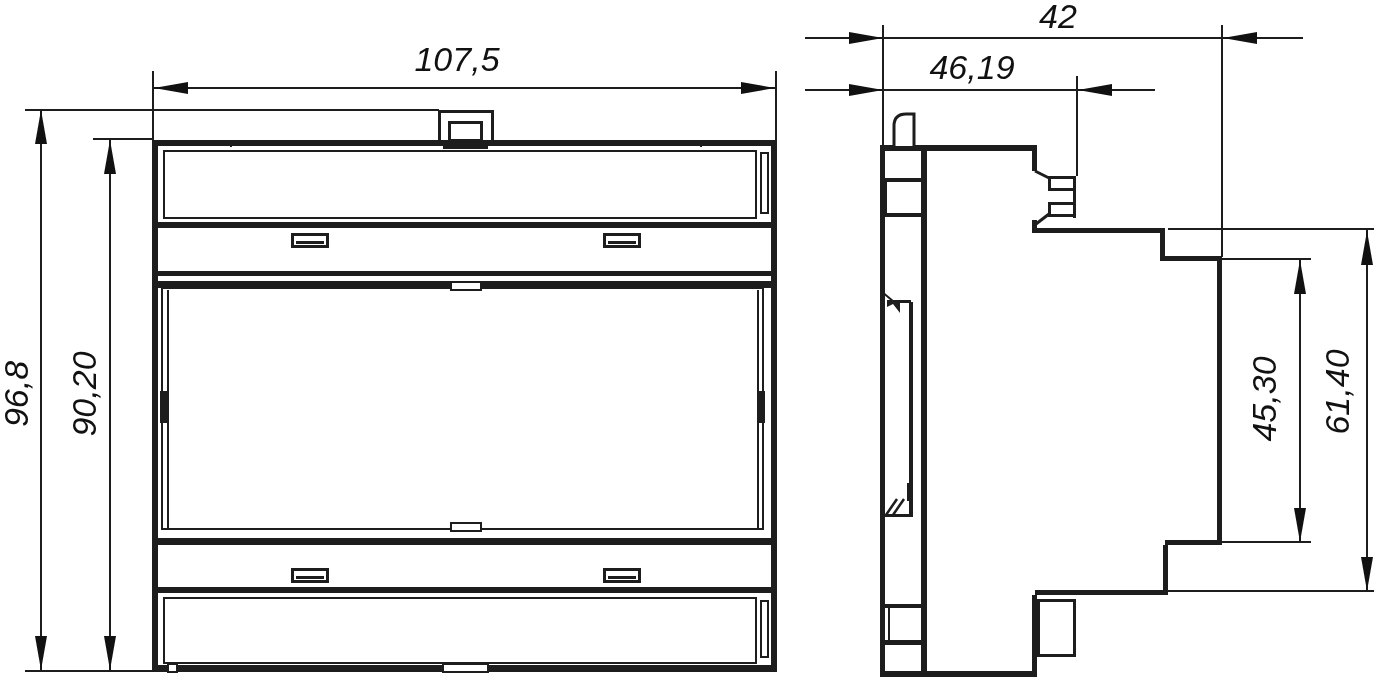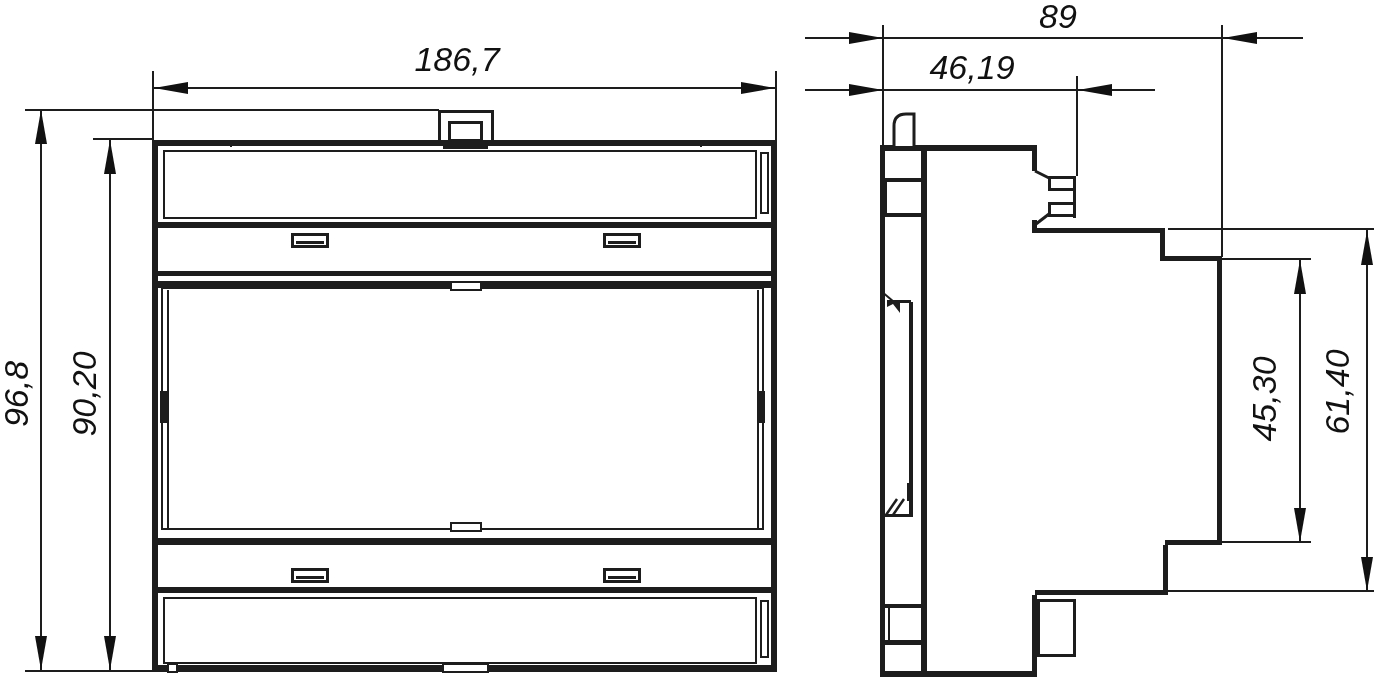--- a/index.html
+++ b/index.html
@@ -76,21 +76,21 @@
     <div class="box" style="left:442px;top:663px;width:47px;height:10px"></div>
     <div class="box" style="left:167px;top:663px;width:11px;height:10px"></div>
   </div>
 
   <div>
     <div class="thin" style="left:152px;top:87px;width:625px;height:2px"></div>
     <div class="thin" style="left:152px;top:71px;width:2px;height:69px"></div>
     <div class="thin" style="left:775px;top:71px;width:2px;height:69px"></div>
     <div class="a a-l" style="left:154px;top:82px"></div>
     <div class="a a-r" style="left:741px;top:82px"></div>
-    <div class="lbl" style="left:457px;top:59px">186,7</div>
+    <div class="lbl" style="left:457px;top:59px">107,5</div>
   </div>
 
   <div>
     <div class="thin" style="left:40px;top:109px;width:2px;height:563px"></div>
     <div class="thin" style="left:25px;top:109px;width:414px;height:2px"></div>
     <div class="thin" style="left:25px;top:670px;width:135px;height:2px"></div>
     <div class="a a-u" style="left:35px;top:110px"></div>
     <div class="a a-d" style="left:35px;top:636px"></div>
     <div class="lbl rot" style="left:16px;top:394px">96,8</div>
   </div>
@@ -138,21 +138,21 @@
     <div class="ln" style="left:1032px;top:595px;width:5px;height:81px"></div>
     <div class="box3" style="left:1037px;top:599px;width:39px;height:58px"></div>
   </div>
 
   <div>
     <div class="thin" style="left:805px;top:37px;width:498px;height:2px"></div>
     <div class="thin" style="left:882px;top:25px;width:2px;height:120px"></div>
     <div class="thin" style="left:1221px;top:25px;width:2px;height:232px"></div>
     <div class="a a-r" style="left:849px;top:32px"></div>
     <div class="a a-l" style="left:1223px;top:32px"></div>
-    <div class="lbl" style="left:1058px;top:16px">89</div>
+    <div class="lbl" style="left:1058px;top:16px">42</div>
   </div>
 
   <div>
     <div class="thin" style="left:805px;top:89px;width:350px;height:2px"></div>
     <div class="thin" style="left:1076px;top:76px;width:2px;height:100px"></div>
     <div class="a a-r" style="left:849px;top:84px"></div>
     <div class="a a-l" style="left:1078px;top:84px"></div>
     <div class="lbl" style="left:972px;top:67px">46,19</div>
   </div>
 

